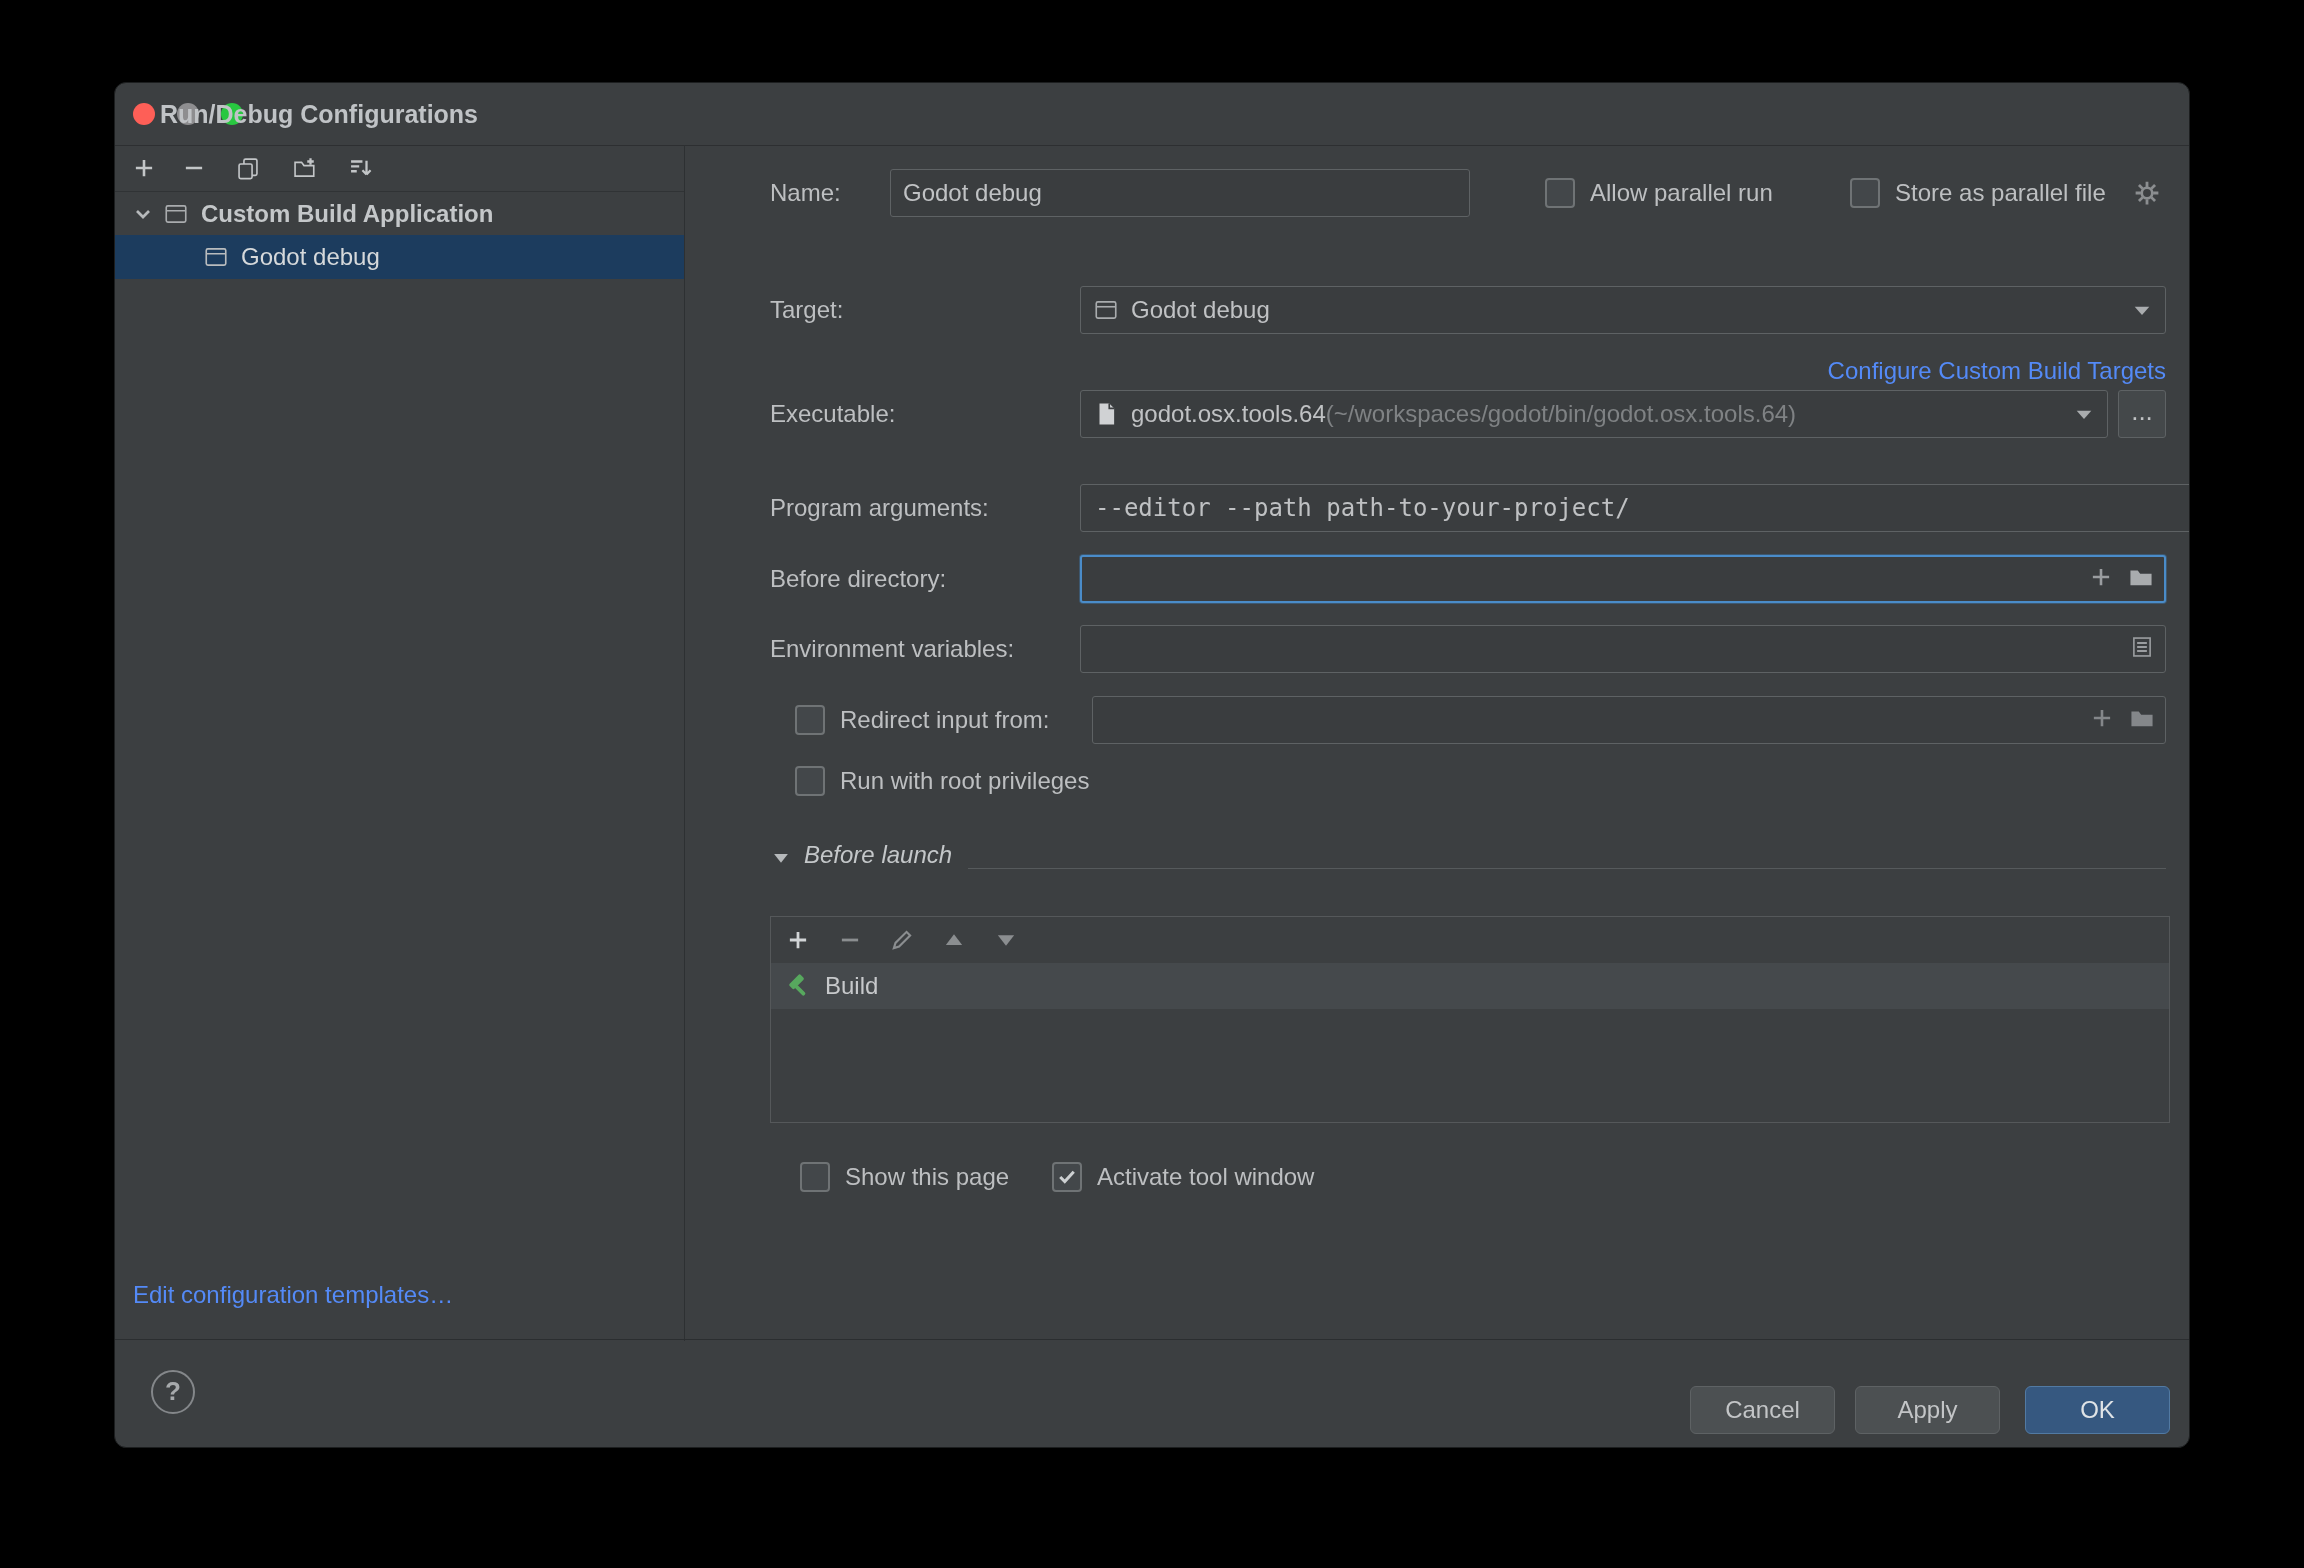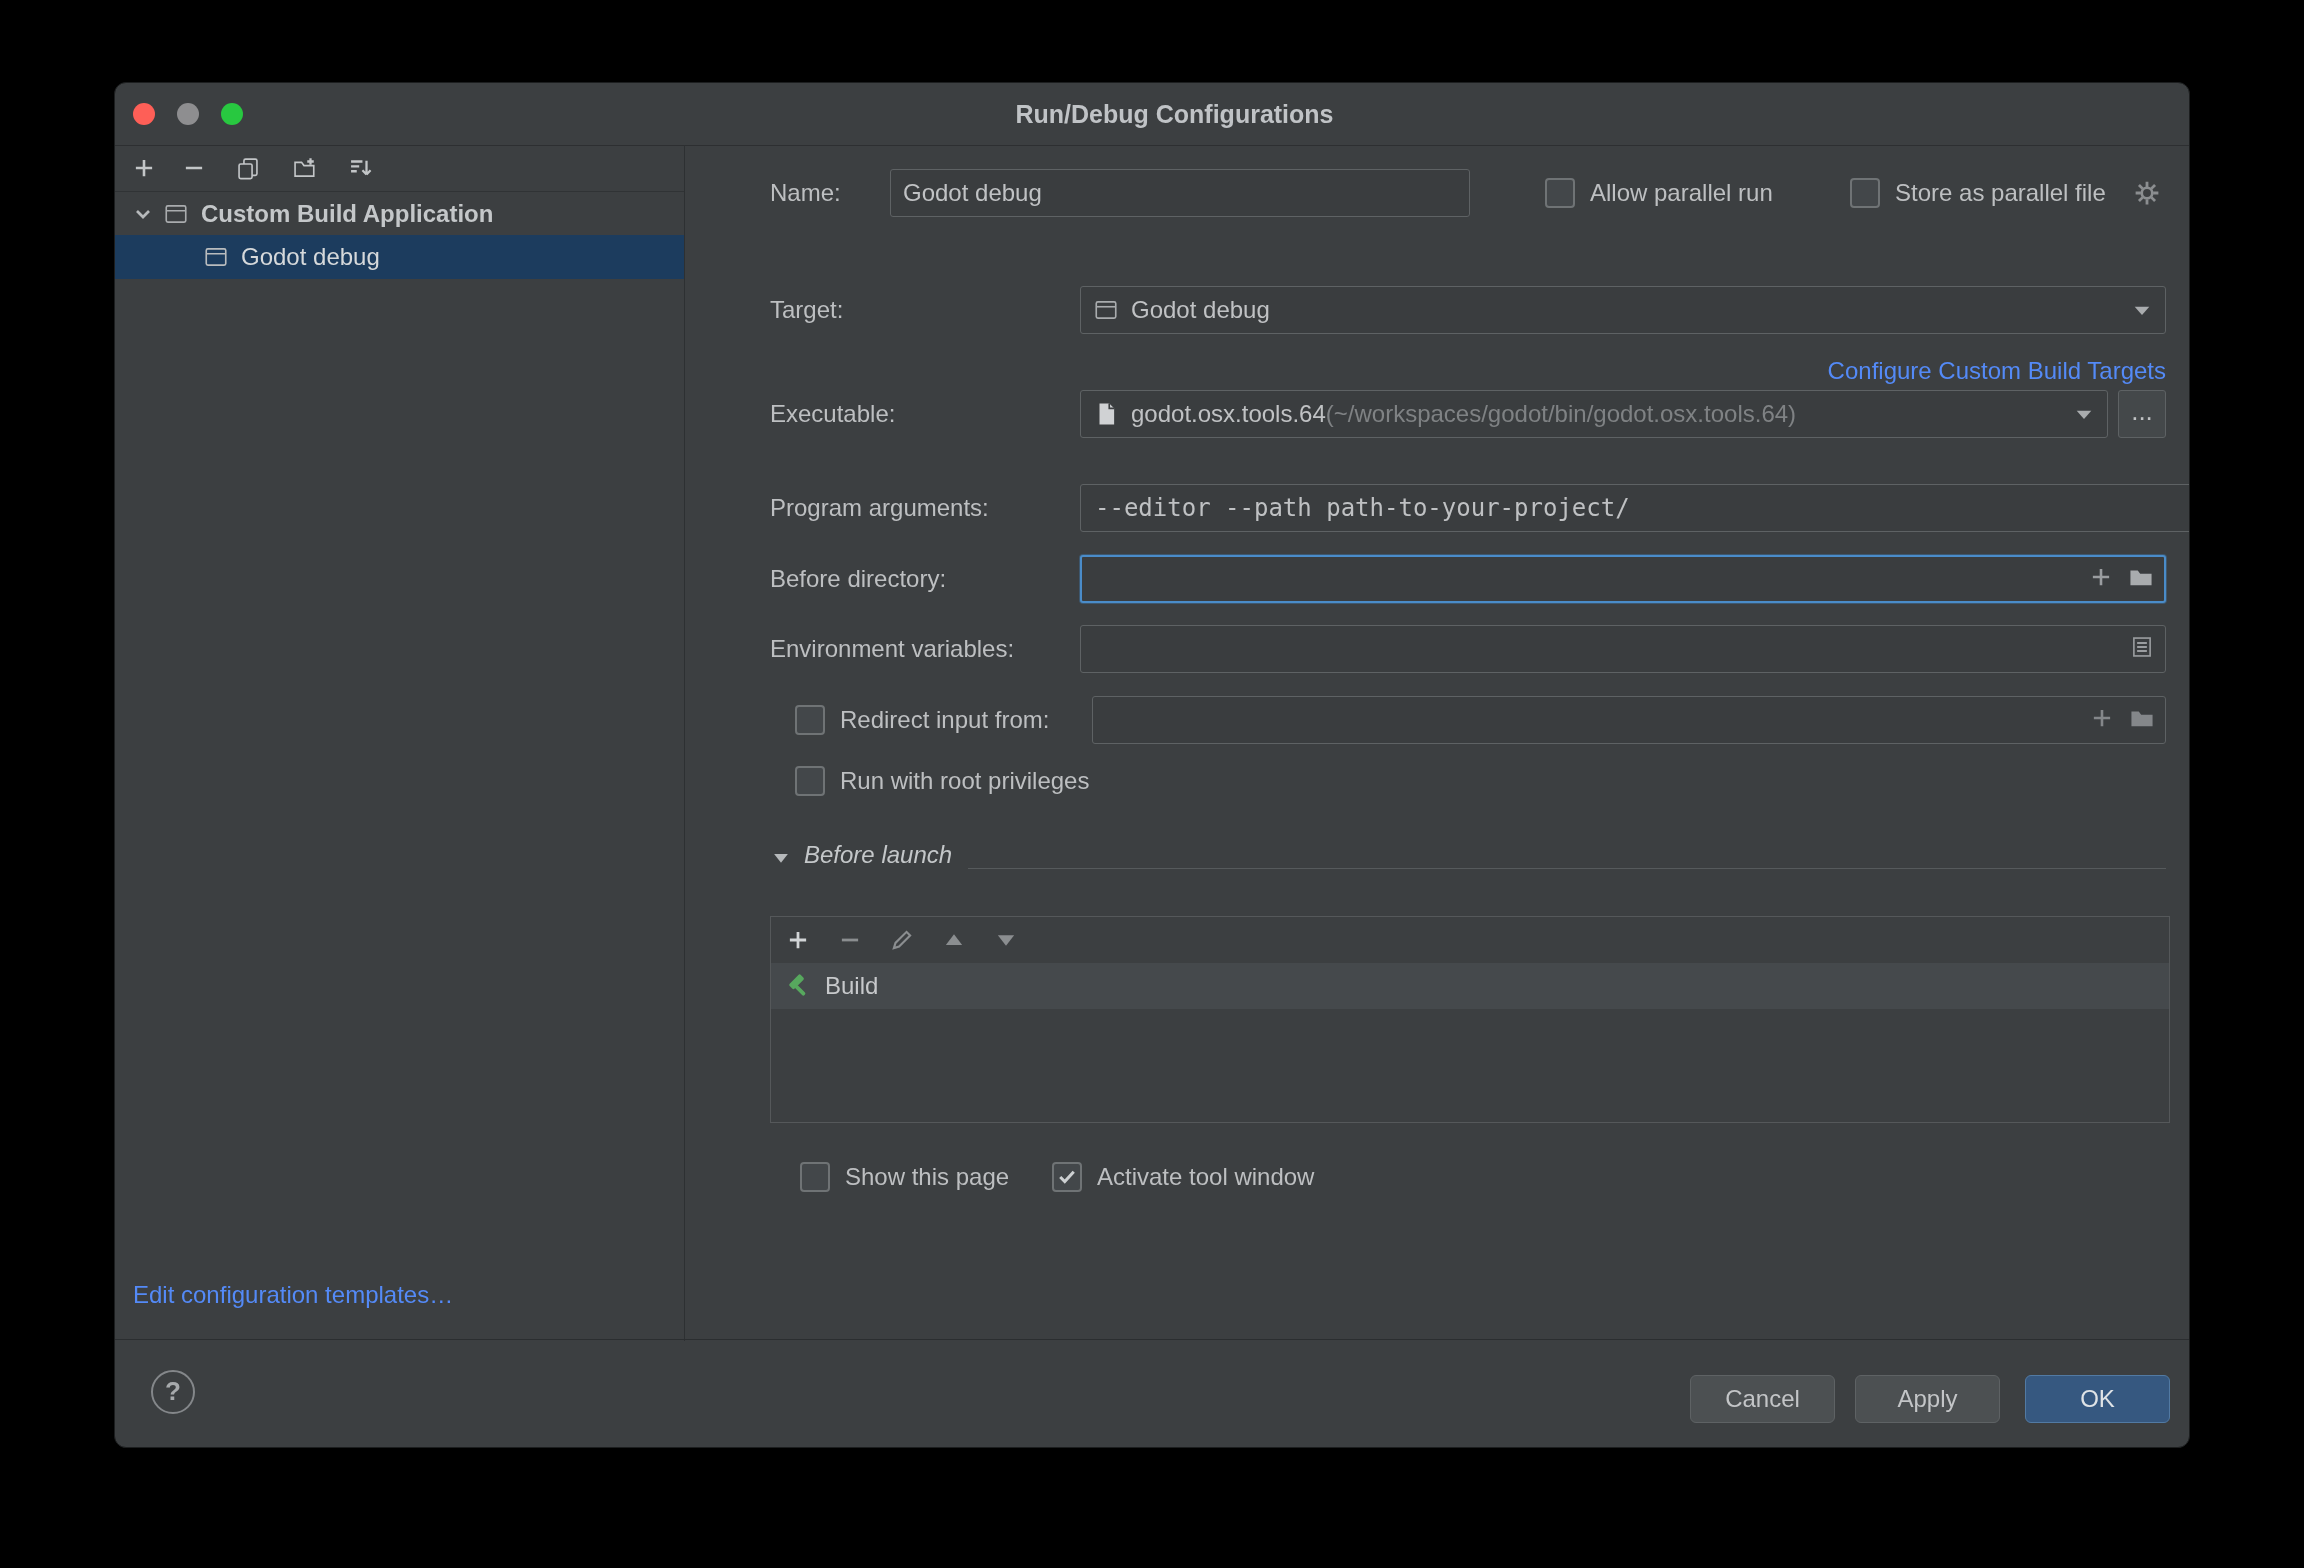--- a/index.html
+++ b/index.html
@@ -7,21 +7,21 @@
          font-family:"Liberation Sans","DejaVu Sans",sans-serif;color:#bbbdbf;}
   .window{position:absolute;left:114px;top:82px;width:2076px;height:1366px;
           background:#3c3f41;border-radius:12px;overflow:hidden;
           box-shadow:0 30px 80px rgba(0,0,0,.7);border:1px solid #1c1e1f;box-sizing:border-box;}
   
   .titlebar{position:absolute;left:0;top:0;right:0;height:62px;border-bottom:1px solid #2d2f31;}
   .tl{position:absolute;top:20px;width:22px;height:22px;border-radius:50%;}
   .tl.red{left:18px;background:#fe5f57;}
   .tl.gray{left:62px;background:#8e8e90;}
   .tl.green{left:106px;background:#28c840;}
-  .title{position:absolute;left:0;right:0;top:0;height:62px;line-height:62px;text-align:center;
+  .title{position:absolute;left:0;right:0;top:0;height:62px;line-height:62px;
          font-weight:bold;font-size:25px;color:#c0c3c6;padding-left:45px;}
   
   .sidebar{position:absolute;left:0;top:62px;width:570px;height:1196px;border-right:1px solid #2d3032;box-sizing:border-box;}
   .side-toolbar{position:absolute;left:0;top:0;right:0;height:46px;border-bottom:1px solid #303335;}
   .tb-ic{position:absolute;top:10px;width:26px;height:26px;display:inline-flex;align-items:center;justify-content:center;cursor:default;}
   .tree-group{position:absolute;left:0;top:48px;right:0;height:42px;}
   .tree-chevron{position:absolute;left:16px;top:9px;width:24px;height:24px;}
   .tree-gicon{position:absolute;left:48px;top:8px;width:26px;height:26px;}
   .tree-glabel{position:absolute;left:86px;top:0;height:42px;line-height:42px;font-weight:bold;font-size:24px;color:#c4c7c9;}
   .tree-item{position:absolute;left:0;top:90px;right:0;height:44px;background:#1c3c5e;}
@@ -57,21 +57,21 @@
   .bl-panel{position:absolute;left:85px;top:771px;width:1400px;height:207px;border:1px solid #55585a;box-sizing:border-box;}
   .bl-toolbar{position:absolute;left:0;top:0;right:0;height:46px;border-bottom:1px solid #4b4e50;}
   .bl-ic{position:absolute;top:10px;width:26px;height:26px;display:inline-flex;align-items:center;justify-content:center;}
   .bl-row{position:absolute;left:0;top:46px;right:0;height:46px;background:#45494c;display:flex;align-items:center;}
   .bl-row .hammer{margin-left:14px;width:28px;height:28px;}
   .bl-row .bl-item-label{font-size:24px;color:#c7c9cb;margin-left:12px;}
   
   .footer{position:absolute;left:0;bottom:0;width:100%;height:108px;border-top:1px solid #2b2e30;box-sizing:border-box;}
   .help{position:absolute;left:36px;top:30px;width:44px;height:44px;border:2.5px solid #84878a;border-radius:50%;
         box-sizing:border-box;text-align:center;line-height:39px;font-size:26px;font-weight:bold;color:#a7aaac;}
-  .btn{position:absolute;top:35px;width:145px;height:48px;background:#4c5052;border:1.5px solid #5e6264;border-radius:6px;
+  .btn{position:absolute;top:46px;width:145px;height:48px;background:#4c5052;border:1.5px solid #5e6264;border-radius:6px;
        box-sizing:border-box;text-align:center;line-height:45px;font-size:24px;color:#c3c5c7;cursor:pointer;}
   .btn.primary{background:#365880;border-color:#527aa3;color:#dfe3e6;}
 </style>
 </head>
 <body>
 
 <div class="stage">
   <div class="window">
 
     <div class="titlebar">

